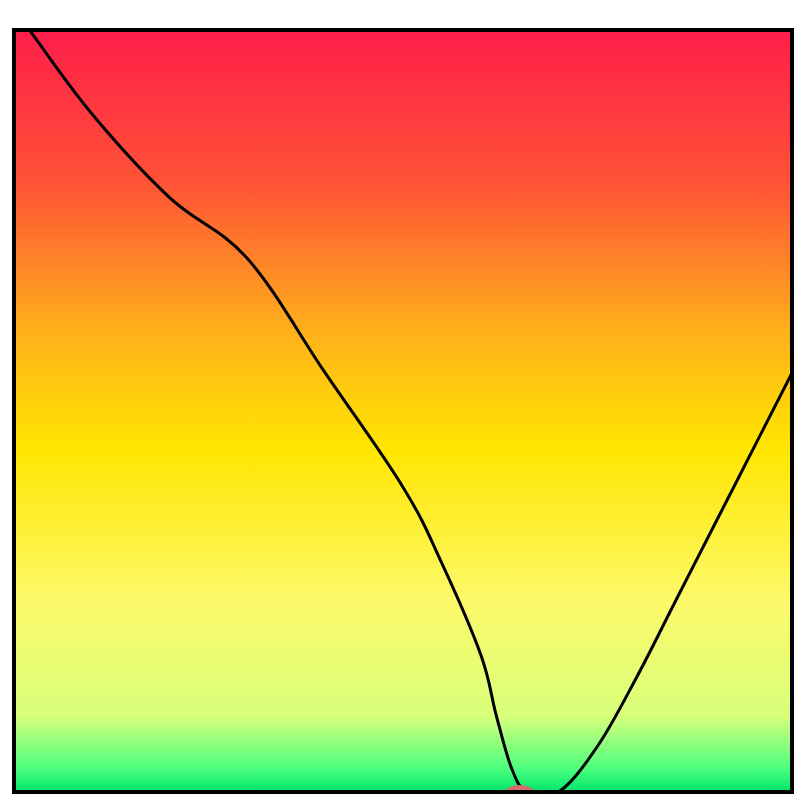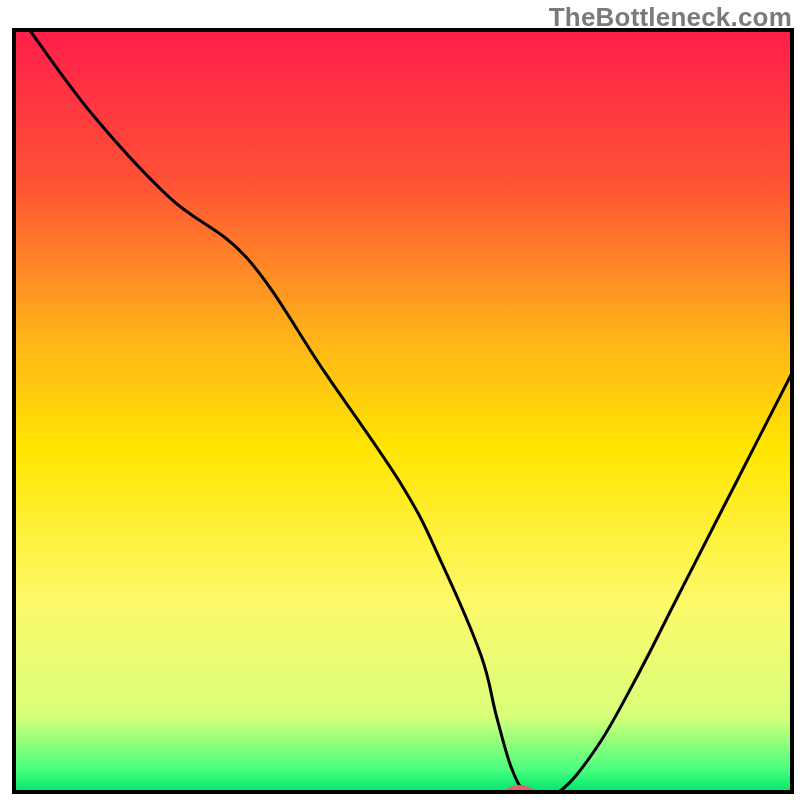--- a/index.html
+++ b/index.html
@@ -29,21 +29,20 @@
   svg.chart {
     position: absolute;
     top: 0;
     left: 0;
   }
 </style>
 </head>
 <body>
 
 <div class="container">
-  <div class="watermark">TheBottleneck.com</div>
 
   <svg class="chart" width="800" height="800" viewBox="0 0 800 800">
     <defs>
       <linearGradient id="bg-grad" x1="0" y1="0" x2="0" y2="1">
           <stop offset="0.0%" stop-color="#ff1e4a"></stop>
           <stop offset="20.0%" stop-color="#ff5236"></stop>
           <stop offset="40.0%" stop-color="#ffb21a"></stop>
           <stop offset="55.0%" stop-color="#ffe600"></stop>
           <stop offset="75.0%" stop-color="#fdf96a"></stop>
           <stop offset="90.0%" stop-color="#d8ff7a"></stop>

